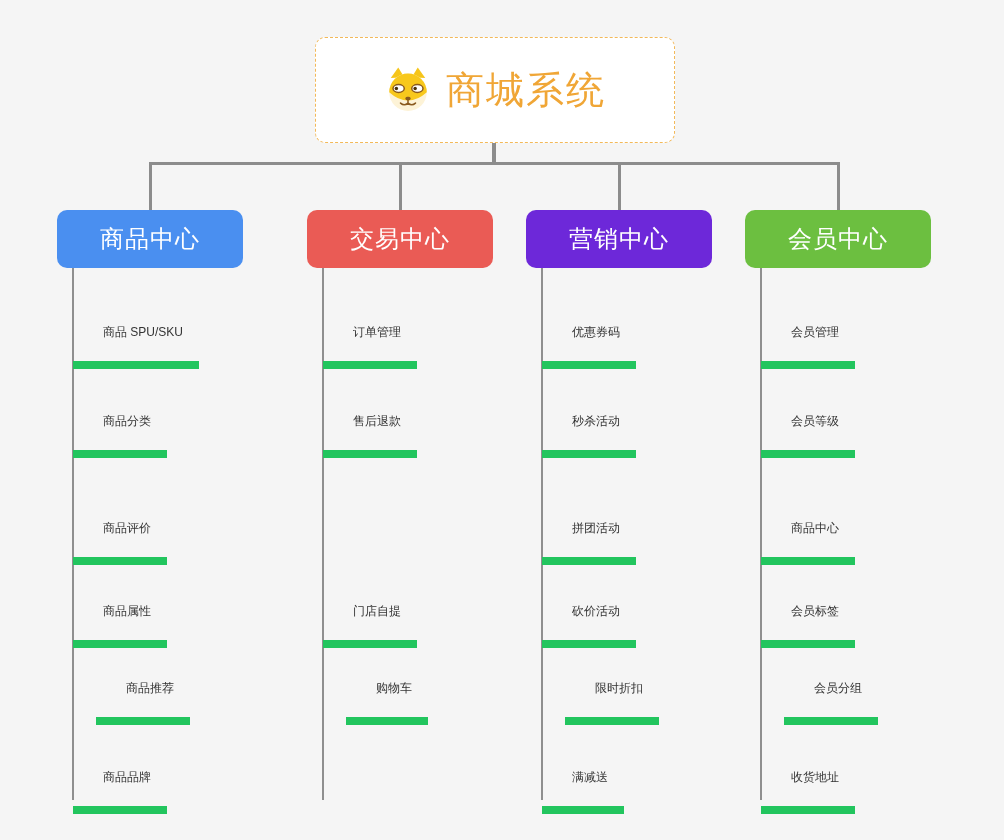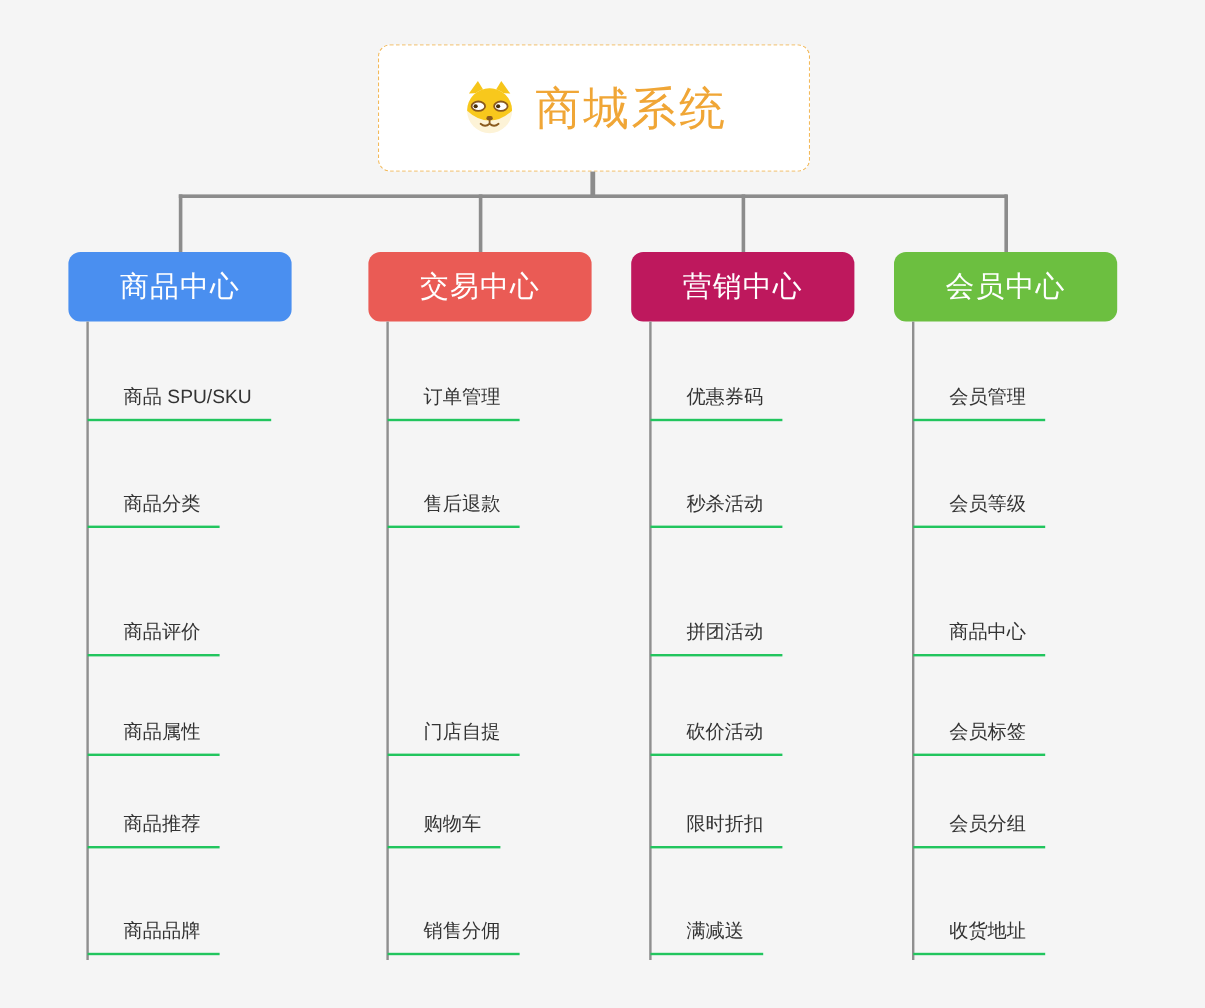--- a/index.html
+++ b/index.html
@@ -59,31 +59,31 @@
     font-size:24px;
     letter-spacing:1px;
   }
   .branch-vline{
     position:absolute;left:15px;top:58px;
     width:2px;height:532px;
     background:#8f8f8f;
   }
   .leaf{
     position:absolute;left:16px;
-    padding:0 16px 4px 30px;
-    border-bottom:2px solid #22c55e;
-    font-size:16px;line-height:26px;
+    padding:0 16px 16px 30px;
+    border-bottom:8px solid #22c55e;
+    font-size:12px;line-height:26px;
     color:#333333;
     white-space:nowrap;
   }
   .leaf.l0{top:109px;}
   .leaf.l1{top:198px;}
   .leaf.l2{top:287px;margin-top:18px;}
   .leaf.l3{top:376px;margin-top:12px;}
-  .leaf.l4{top:465px;}
+  .leaf.l4{top:465px;margin-left:23px;}
   .leaf.l5{top:554px;}
 </style>
 </head>
 <body>
 
 <div class="canvas">
 
   <div class="root-node">
     <svg class="root-icon" viewBox="0 0 64 64" aria-hidden="true">
       <polygon points="9,16 19,2 27,15" fill="#f6c51a"></polygon>
@@ -122,25 +122,24 @@
 
   <div class="branch b1">
     <div class="branch-header" style="background-color: rgb(234, 91, 85);">
       <span>交易中心</span>
     </div>
     <div class="branch-vline"></div>
     <div class="leaf l0">订单管理</div>
     <div class="leaf l1">售后退款</div>
     <div class="leaf l3">门店自提</div>
     <div class="leaf l4">购物车</div>
-    <div class="leaf l5">销售分佣</div>
   </div>
 
   <div class="branch b2">
-    <div class="branch-header" style="background-color: #be185d;">
+    <div class="branch-header" style="background-color: #6d28d9;">
       <span>营销中心</span>
     </div>
     <div class="branch-vline"></div>
     <div class="leaf l0">优惠券码</div>
     <div class="leaf l1">秒杀活动</div>
     <div class="leaf l2">拼团活动</div>
     <div class="leaf l3">砍价活动</div>
     <div class="leaf l4">限时折扣</div>
     <div class="leaf l5">满减送</div>
   </div>

